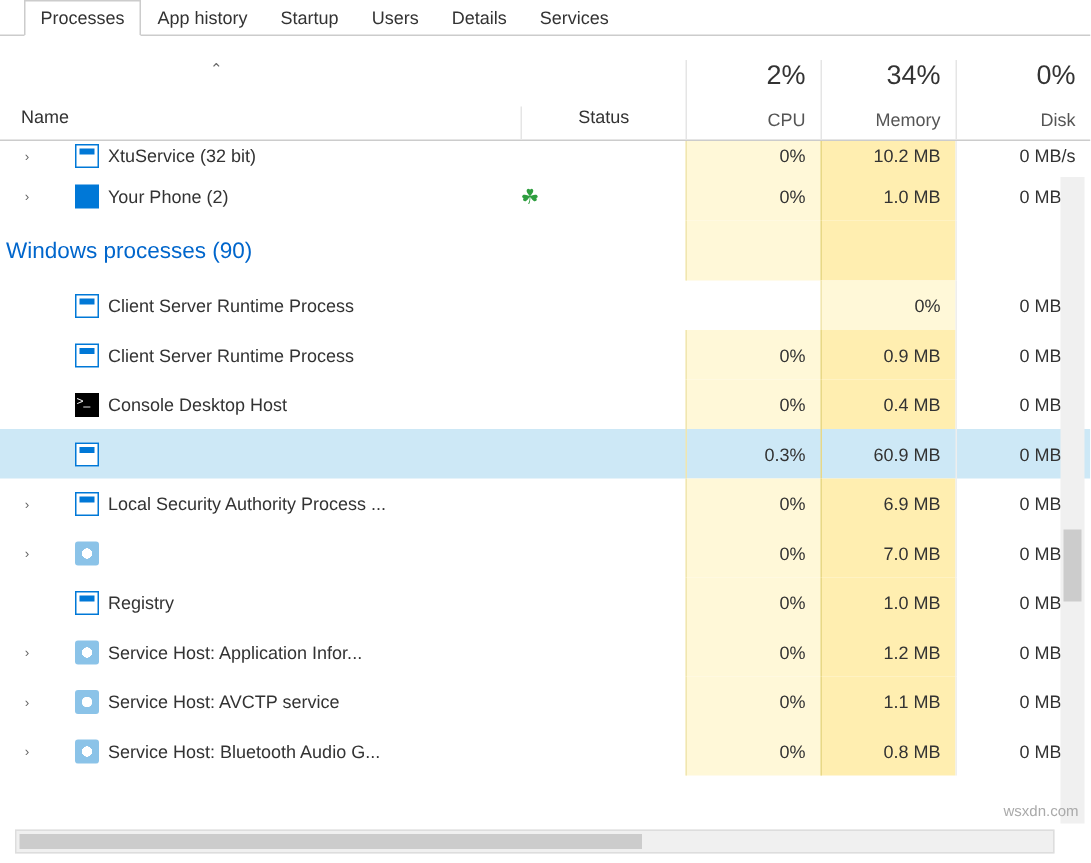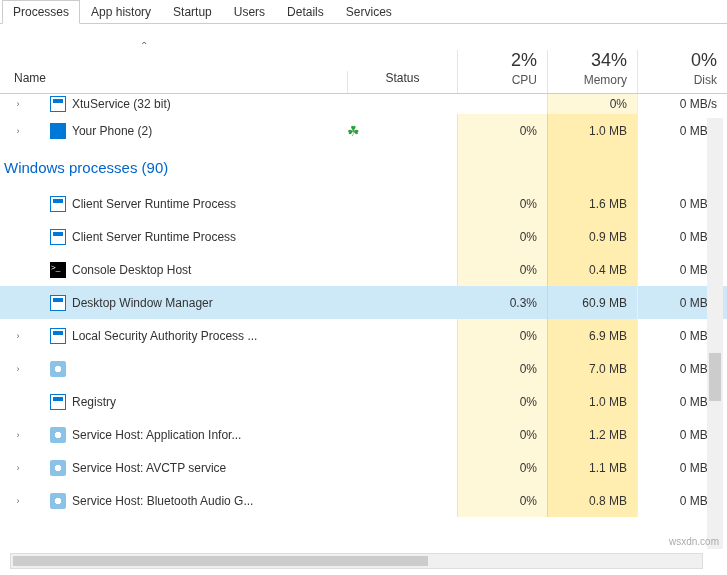--- a/index.html
+++ b/index.html
@@ -10,21 +10,21 @@
       background: #fff;
       width: 727px;
       height: 575px;
       overflow: hidden;
       position: relative;
     }
     .tabs {
       display: flex;
       border-bottom: 1px solid #ccc;
       height: 24px;
-      padding-left: 2px;
+      padding-left: 16px;
     }
     .tab {
       padding: 4px 10px;
       border: 1px solid transparent;
       border-bottom: none;
       cursor: pointer;
       color: #333;
       font-size: 12px;
     }
     .tab.active {
@@ -37,21 +37,21 @@
       display: flex;
       height: 70px;
       border-bottom: 1px solid #ccc;
       align-items: flex-end;
     }
     .col-name { flex: 1; padding-left: 14px; padding-bottom: 8px; }
     .col-status { width: 110px; padding-bottom: 8px; text-align: center; }
     .col-metric { width: 90px; text-align: right; padding-right: 10px; padding-bottom: 6px; }
     .col-sep { border-left: 1px solid #e5e5e5; }
     .metric-pct { font-size: 18px; color: #333; }
-    .metric-label { font-size: 12px; color: #555; margin-top: 2px; }
+    .metric-label { font-size: 12px; color: #555; margin-top: 12px; }
     .chevron-up {
       position: absolute;
       left: 140px;
       top: 40px;
       font-size: 10px;
       color: #666;
     }
     .rows { height: 450px; overflow-y: auto; }
     .row {
       display: flex;
@@ -132,20 +132,21 @@
 <div class="rows" id="rows">
     <div class="row" style="height: 20px;">
     <div class="cell-name">
       <span class="expander">›</span>
       <span style="width:14px"></span>
       <span class="icon icon-app"></span>
       <span>XtuService (32 bit)</span>
     </div>
     <div class="cell-status"></div>
     <div class="cell-cpu">0%</div>
+    <div class="cell-mem">10.2 MB</div>
     <div class="cell-disk">0 MB/s</div>
     </div>
     <div class="row">
     <div class="cell-name">
       <span class="expander">›</span>
       <span style="width:14px"></span>
       <span class="icon icon-phone"></span>
       <span>Your Phone (2)</span>
     </div>
     <div class="cell-status">
@@ -164,21 +165,20 @@
     </div>
     <div class="row">
     <div class="cell-name">
       <span class="expander"></span>
       <span style="width:14px"></span>
       <span class="icon icon-app"></span>
       <span>Client Server Runtime Process</span>
     </div>
     <div class="cell-status"></div>
     <div class="cell-cpu">0%</div>
-    <div class="cell-mem">1.6 MB</div>
     <div class="cell-disk">0 MB/s</div>
     </div>
     <div class="row">
     <div class="cell-name">
       <span class="expander"></span>
       <span style="width:14px"></span>
       <span class="icon icon-app"></span>
       <span>Client Server Runtime Process</span>
     </div>
     <div class="cell-status"></div>
@@ -196,21 +196,20 @@
     <div class="cell-status"></div>
     <div class="cell-cpu">0%</div>
     <div class="cell-mem">0.4 MB</div>
     <div class="cell-disk">0 MB/s</div>
     </div>
     <div class="row selected">
     <div class="cell-name">
       <span class="expander"></span>
       <span style="width:14px"></span>
       <span class="icon icon-app"></span>
-      <span>Desktop Window Manager</span>
     </div>
     <div class="cell-status"></div>
     <div class="cell-cpu">0.3%</div>
     <div class="cell-mem">60.9 MB</div>
     <div class="cell-disk">0 MB/s</div>
     </div>
     <div class="row">
     <div class="cell-name">
       <span class="expander">›</span>
       <span style="width:14px"></span>

